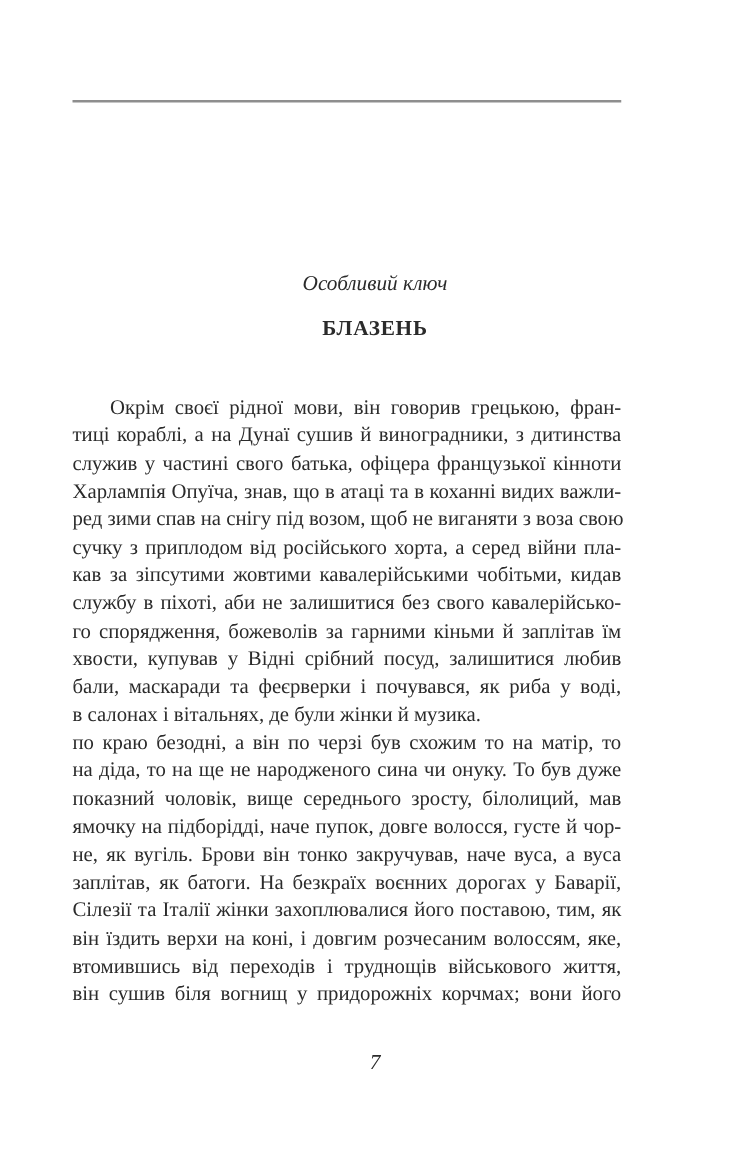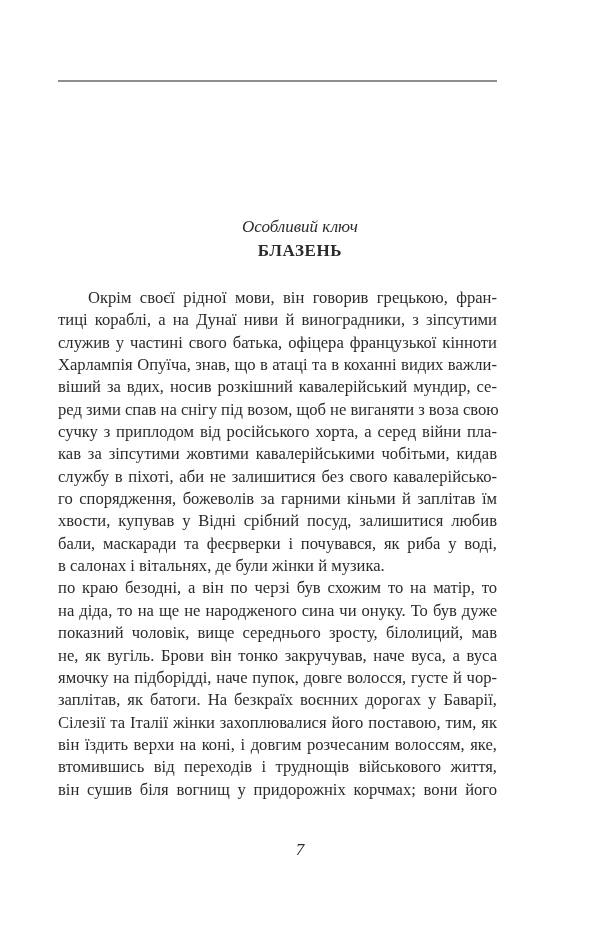--- a/index.html
+++ b/index.html
@@ -37,41 +37,42 @@
     line-height: 22px;
     color: #2b2b2b;
     text-align: center;
   }
   .title {
     font-family: "Liberation Serif", "DejaVu Serif", serif;
     font-weight: bold;
     font-size: 17px;
     letter-spacing: 0.6px;
     line-height: 24px;
-    margin-top: 1px;
+    margin-top: 13px;
     color: #2b2b2b;
   }
   .body-text {
     position: absolute;
     left: 58px;
     top: 287px;
     width: 439px;
   }
   .line {
     font-family: "Liberation Serif", "DejaVu Serif", serif;
     font-size: 16.6px;
     line-height: 22.35px;
     height: 22.35px;
     white-space: nowrap;
     text-align: justify;
     text-align-last: justify;
     color: #2b2b2b;
   }
   .line.indent {
     padding-left: 30px;
+    margin-top: 28px;
   }
   .line.last {
     text-align-last: left;
   }
   .page-number {
     position: absolute;
     left: 0;
     width: 600px;
     top: 840px;
     text-align: center;
@@ -87,38 +88,37 @@
 <div class="rule"></div>
 
 <div class="heading">
   <div class="subtitle">Особливий ключ</div>
   <div class="title">БЛАЗЕНЬ</div>
 </div>
 
 <div class="body-text">
 
   <div class="line indent">Окрім своєї рідної мови, він говорив грецькою, фран-</div>
-  <div class="line">тиці кораблі, а на Дунаї ниви й виноградники, з зіпсутими</div>
+  <div class="line">тиці кораблі, а на Дунаї сушив й виноградники, з дитинства</div>
   <div class="line">служив у частині свого батька, офіцера французької кінноти</div>
   <div class="line">Харлампія Опуїча, знав, що в атаці та в коханні видих важли-</div>
-  <div class="line">віший за вдих, носив розкішний кавалерійський мундир, се-</div>
   <div class="line">ред зими спав на снігу під возом, щоб не виганяти з воза свою</div>
   <div class="line">сучку з приплодом від російського хорта, а серед війни пла-</div>
   <div class="line">кав за зіпсутими жовтими кавалерійськими чобітьми, кидав</div>
   <div class="line">службу в піхоті, аби не залишитися без свого кавалерійсько-</div>
   <div class="line">го спорядження, божеволів за гарними кіньми й заплітав їм</div>
   <div class="line">хвости, купував у Відні срібний посуд, залишитися любив</div>
   <div class="line">бали, маскаради та феєрверки і почувався, як риба у воді,</div>
   <div class="line last">в салонах і вітальнях, де були жінки й музика.</div>
 
   <div class="line">по краю безодні, а він по черзі був схожим то на матір, то</div>
   <div class="line">на діда, то на ще не народженого сина чи онуку. То був дуже</div>
   <div class="line">показний чоловік, вище середнього зросту, білолиций, мав</div>
+  <div class="line">ямочку на підборідді, наче пупок, довге волосся, густе й чор-</div>
   <div class="line">не, як вугіль. Брови він тонко закручував, наче вуса, а вуса</div>
-  <div class="line">ямочку на підборідді, наче пупок, довге волосся, густе й чор-</div>
   <div class="line">заплітав, як батоги. На безкраїх воєнних дорогах у Баварії,</div>
   <div class="line">Сілезії та Італії жінки захоплювалися його поставою, тим, як</div>
   <div class="line">він їздить верхи на коні, і довгим розчесаним волоссям, яке,</div>
   <div class="line">втомившись від переходів і труднощів військового життя,</div>
   <div class="line">він сушив біля вогнищ у придорожніх корчмах; вони його</div>
 </div>
 
 <div class="page-number">7</div>
 
 </body></html>

